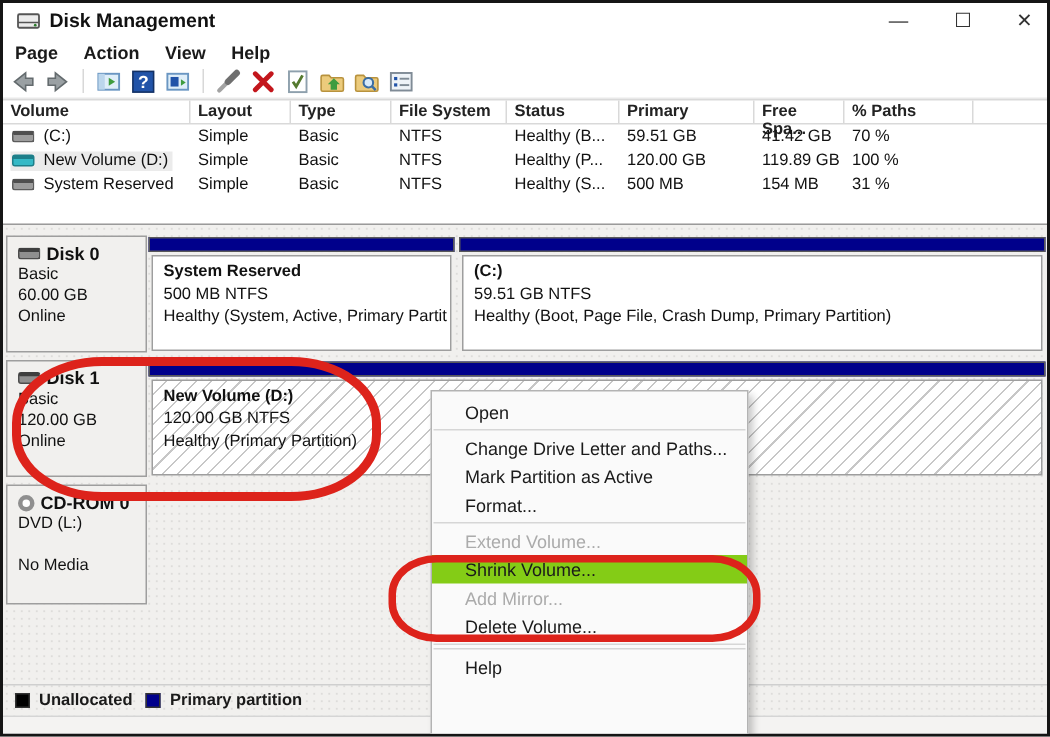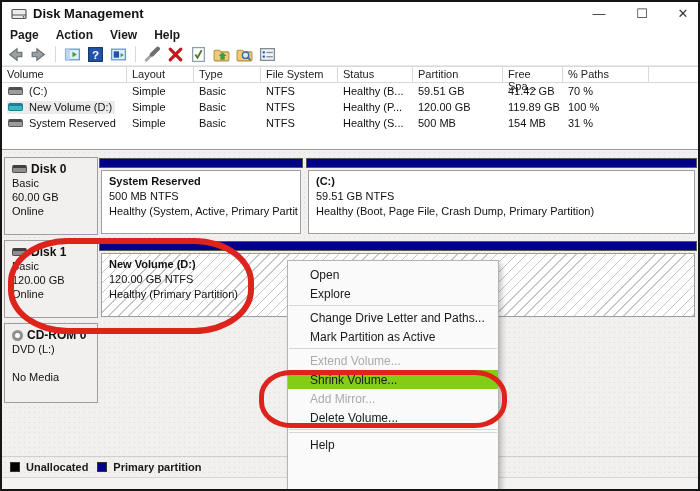--- a/index.html
+++ b/index.html
@@ -22,21 +22,21 @@
   
   .toolbar{ position:absolute; top:41px; left:0; right:0; height:23px; display:flex;
             align-items:center; padding-left:5px; gap:6px; border-bottom:1px solid #e9e9e9; }
   .tb-ic{ width:17px; height:17px; display:inline-block; }
   .tb-sep{ width:1px; height:16px; background:#d8d8d8; margin:0 2px; }
 
   
   .vheader{ position:absolute; top:64px; left:0; width:700px; height:17px; background:#fff;
             border-top:1px solid #d9d9d9; border-bottom:1px solid #d9d9d9; }
   .vheader .hc{ position:absolute; top:0; height:15px; border-right:1px solid #d9d9d9;
-                font-size:11px; font-weight:400; color:#222; padding:1px 0 0 5px; }
+                font-size:11px; font-weight:700; color:#222; padding:1px 0 0 5px; }
   .h0{left:0;width:125px;} .h1{left:125px;width:67px;} .h2{left:192px;width:67px;}
   .h3{left:259px;width:77px;} .h4{left:336px;width:75px;} .h5{left:411px;width:90px;}
   .h6{left:501px;width:60px;} .h7{left:561px;width:86px;} .h8{left:647px;width:51px;}
 
   .vrow{ position:absolute; left:0; width:700px; height:16px; font-size:11px; color:#111; }
   .r0{top:82px;} .r1{top:98px;} .r2{top:114px;}
   .vrow .cc{ position:absolute; top:1px; white-space:nowrap; }
   .cc0{left:5px; display:flex; align-items:center; gap:6px; padding:0 3px 1px 1px;}
   .cc1{left:130px;} .cc2{left:197px;} .cc3{left:264px;} .cc4{left:341px;}
   .cc5{left:416px;} .cc6{left:506px;} .cc7{left:566px;}
@@ -172,21 +172,21 @@
       <rect x="7" y="9.5" width="6" height="1.2" fill="#7f8b96"></rect>
     </svg>
   </div>
 
   <div class="vheader">
     <div class="hc h0">Volume</div>
     <div class="hc h1">Layout</div>
     <div class="hc h2">Type</div>
     <div class="hc h3">File System</div>
     <div class="hc h4">Status</div>
-    <div class="hc h5">Partition</div>
+    <div class="hc h5">Primary</div>
     <div class="hc h6">Free Spa...</div>
     <div class="hc h7">% Paths</div>
     <div class="hc h8"></div>
   </div>
 
   <div class="vrow r0">
     <span class="cc cc0">
         <span class="vol-icon"></span>
         <span>(C:)</span>
       </span>
@@ -295,24 +295,24 @@
       <span class="lg-item">
         <span class="sw sw-navy"></span>
         <span>Primary partition</span>
       </span>
     </div>
     <div class="statusbar"></div>
   </div>
 
   <div class="cmenu">
     <div class="mi">Open</div>
-    <div class="mi">Explore</div>
     <div class="msep"></div>
     <div class="mi">Change Drive Letter and Paths...</div>
     <div class="mi">Mark Partition as Active</div>
+    <div class="mi">Format...</div>
     <div class="msep"></div>
     <div class="mi dis">Extend Volume...</div>
     <div class="mi hl">Shrink Volume...</div>
     <div class="mi dis">Add Mirror...</div>
     <div class="mi">Delete Volume...</div>
     <div class="msep"></div>
     <div class="msep"></div>
     <div class="mi">Help</div>
   </div>
 

